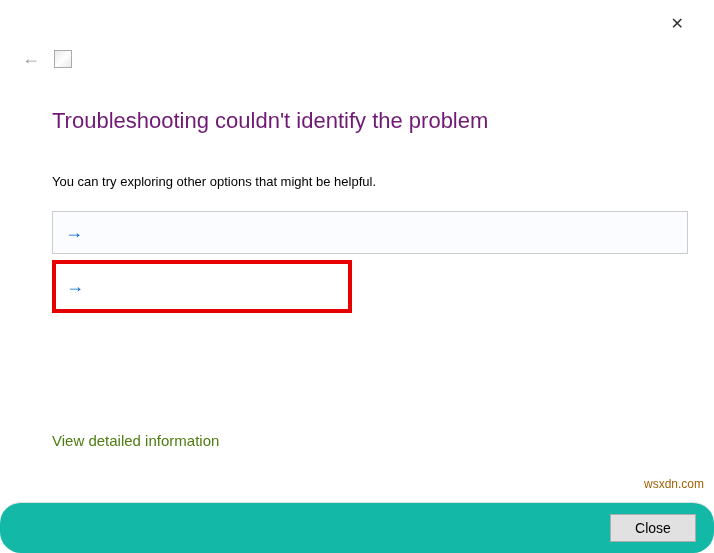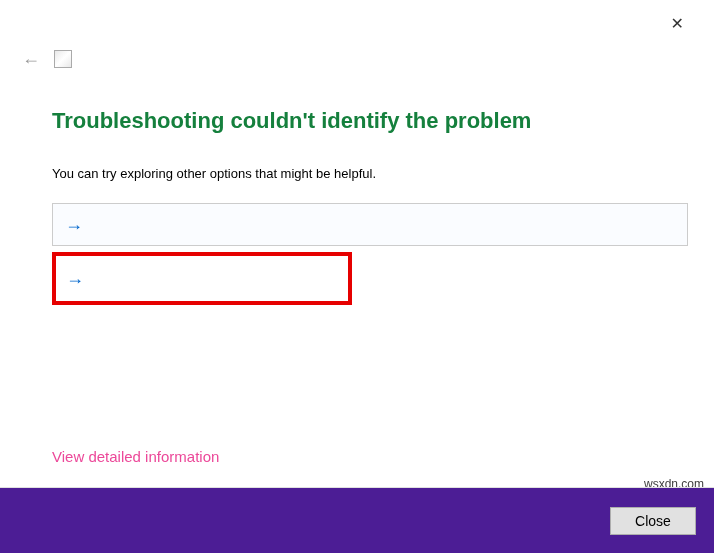--- a/index.html
+++ b/index.html
@@ -47,23 +47,23 @@
       color: #000;
     }
     .content {
       position: absolute;
       top: 108px;
       left: 52px;
       right: 26px;
     }
     .heading {
       font-size: 22px;
-      color: #15803d;
-      font-weight: 700;
-      margin-bottom: 32px;
+      color: #701a75;
+      font-weight: 400;
+      margin-bottom: 40px;
     }
     .subtext {
       font-size: 13px;
       color: #000;
       margin-bottom: 22px;
     }
     .option {
       display: flex;
       align-items: center;
       gap: 12px;
@@ -86,54 +86,55 @@
     }
     .option.highlighted {
       border: 4px solid #e60000;
       padding: 12px 10px;
       width: 300px;
       margin-top: 2px;
     }
     .detail-link {
       position: absolute;
       left: 52px;
-      bottom: 88px;
-      color: #ec4899;
+      bottom: 104px;
+      color: #4d7c0f;
       font-size: 15px;
       cursor: pointer;
     }
     .footer {
       position: absolute;
       bottom: 0;
       left: 0;
       right: 0;
-      height: 66px;
-      background: #4c1d95;
+      height: 51px;
+      background: #14b8a6;
       border-top: 1px solid #e0e0e0;
       display: flex;
       justify-content: flex-end;
       align-items: center;
       padding-right: 18px;
+      border-radius: 21px;
     }
     .btn {
       min-width: 86px;
       height: 28px;
       background: #e1e1e1;
       border: 1px solid #adadad;
       font-size: 14px;
       color: #000;
       cursor: pointer;
       font-family: inherit;
     }
     .watermark {
       position: absolute;
       right: 10px;
       bottom: 62px;
       font-size: 12px;
-      color: #404040;
+      color: #a16207;
       text-align: right;
     }
   </style>
 </head>
 <body>
 
 <div class="close-x">✕</div>
 
 <div class="header">
   <span class="back-arrow">←</span>

